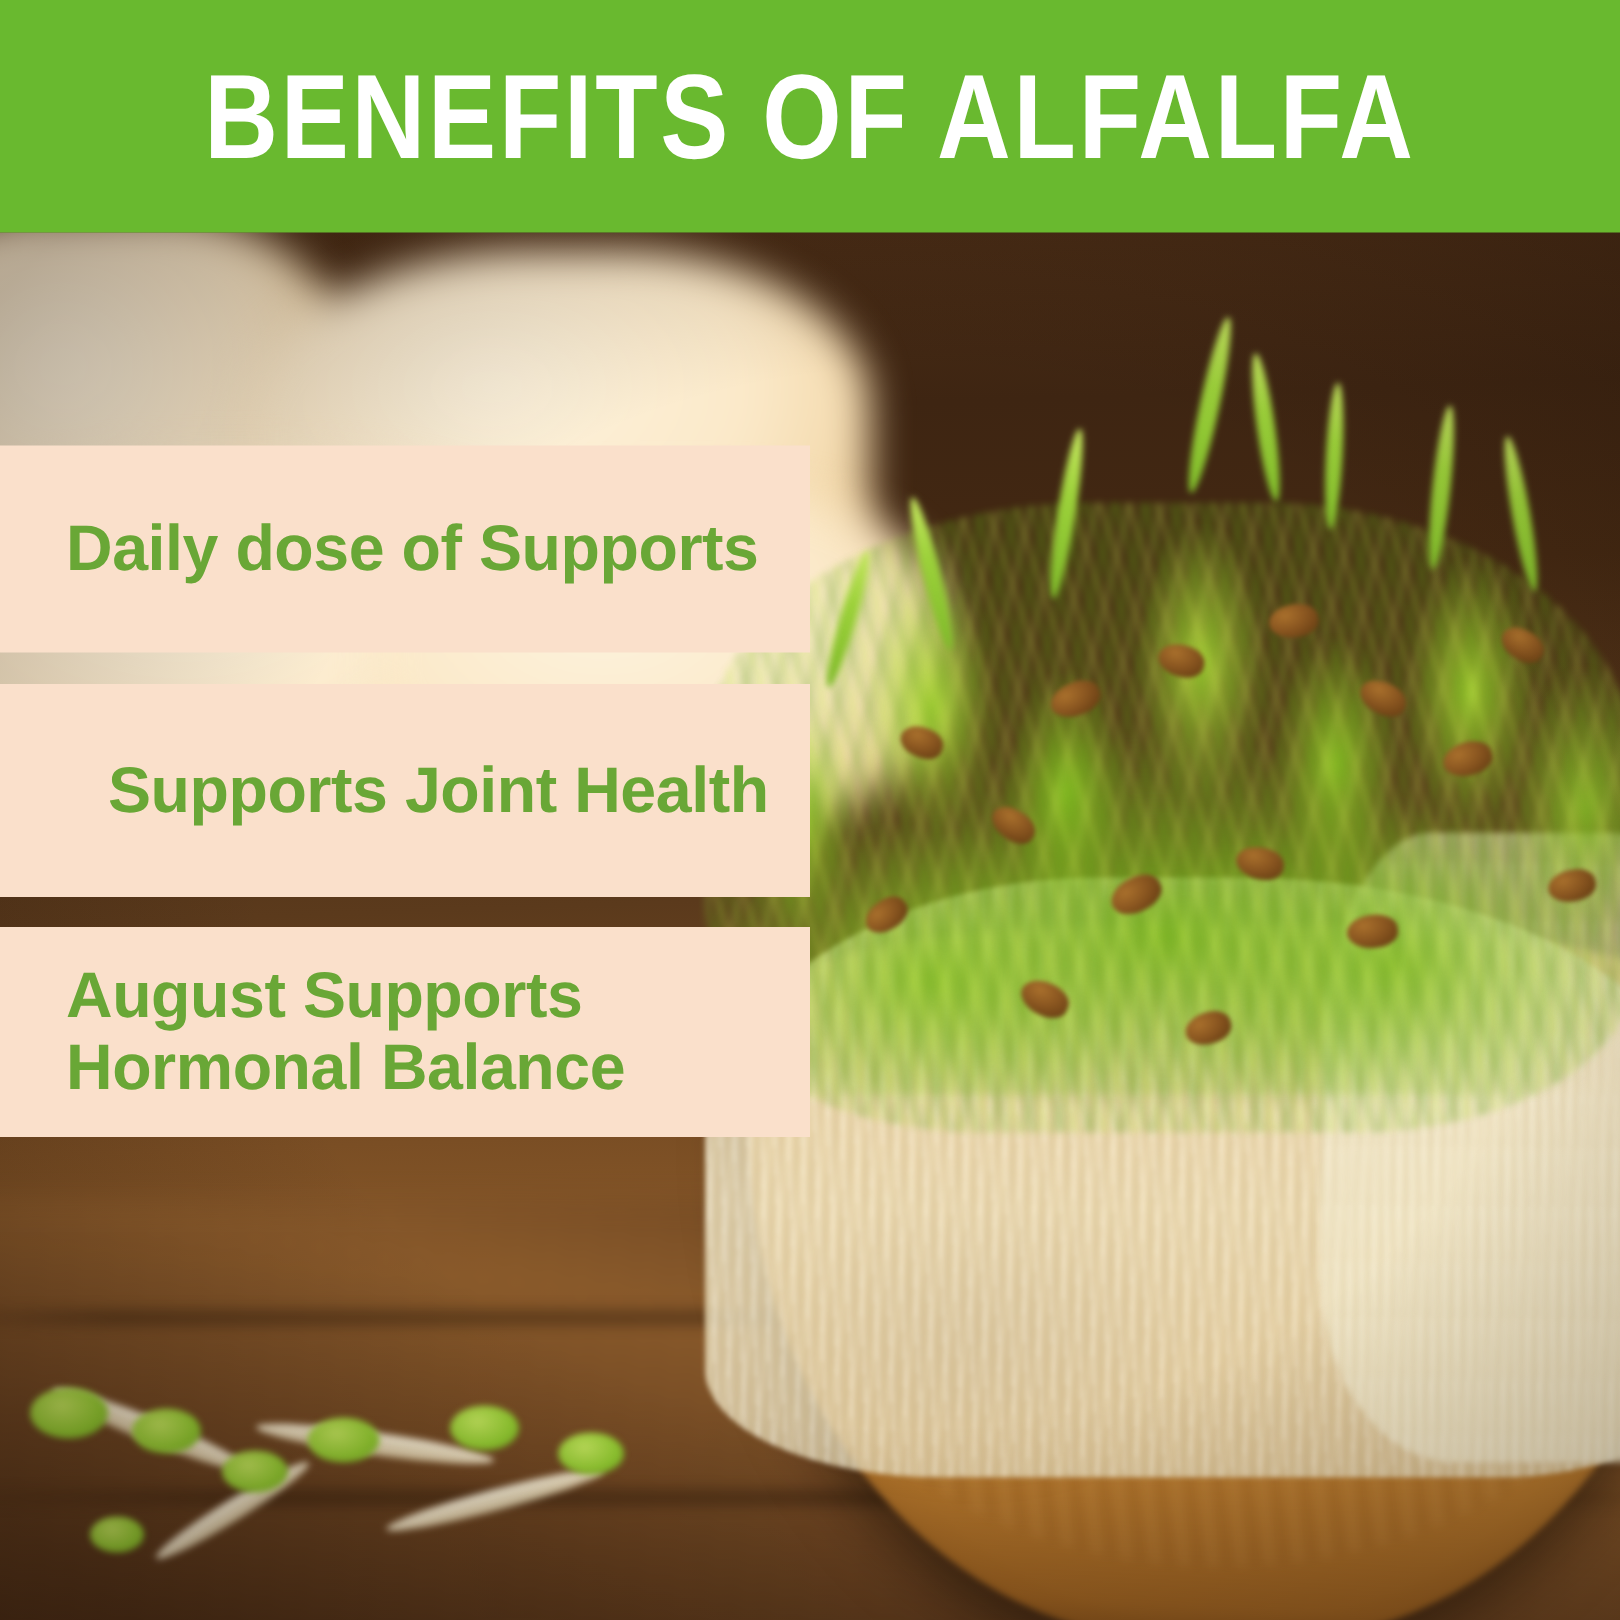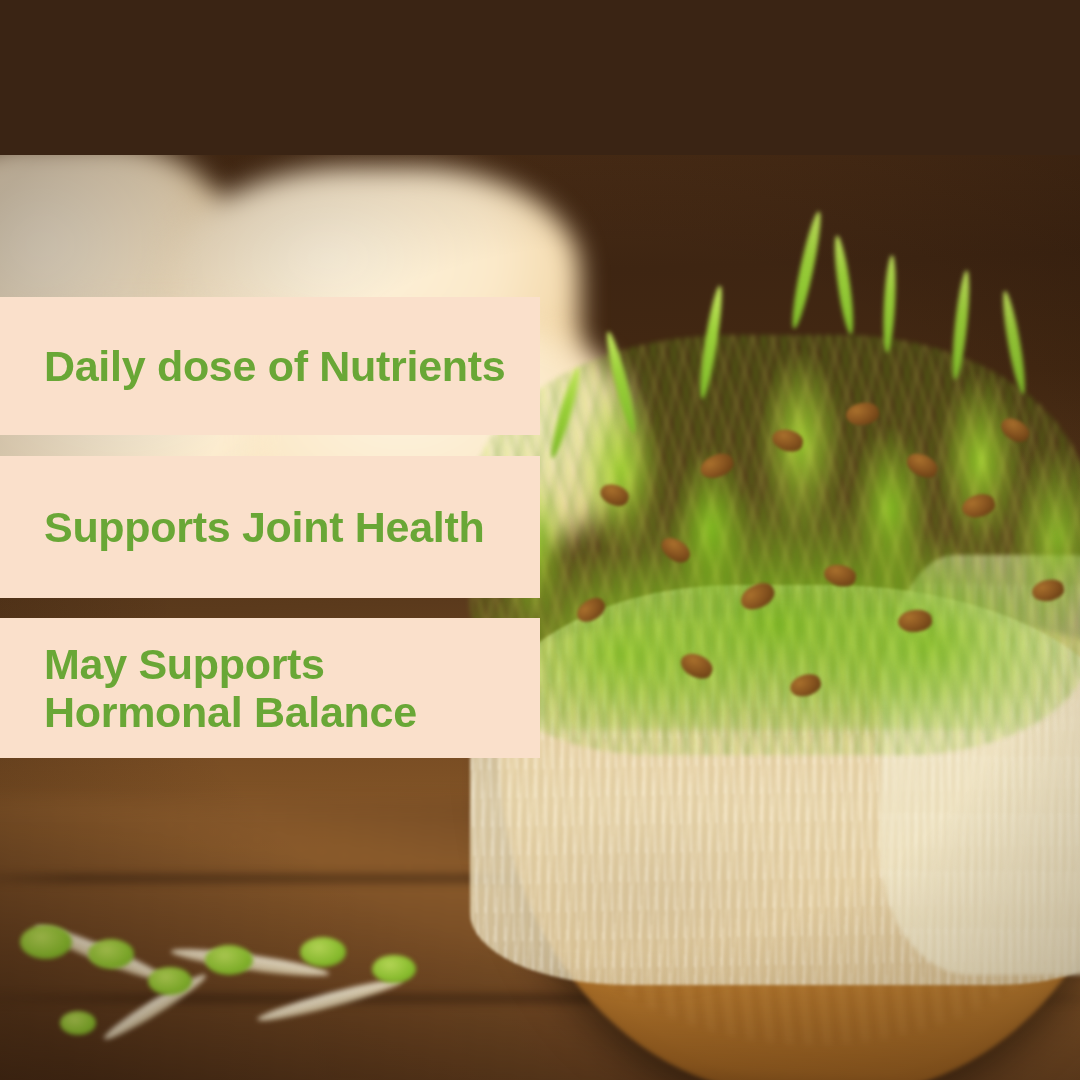--- a/index.html
+++ b/index.html
@@ -261,21 +261,21 @@
     color: #69a736;
     font-family: "Liberation Sans", sans-serif;
     font-weight: 700;
     line-height: 1.12;
     padding-left: 44px;
     padding-right: 14px;
     letter-spacing: -0.3px;
     -webkit-font-smoothing: antialiased;
   }
   #benefit-1 { top: 297px; width: 540px; height: 138px; }
-  #benefit-2 { top: 456px; width: 540px; height: 142px; }
+  #benefit-2 { top: 456px; width: 540px; height: 142px; padding-left: 28px; }
   #benefit-3 { top: 618px; width: 540px; height: 140px; }
   #benefit-4 { top: 781px; width: 537px; height: 142px; }
 
   #benefit-1 .benefit-text { font-size: 43px; }
   #benefit-2 .benefit-text { font-size: 43px; }
   #benefit-3 .benefit-text { font-size: 43px; }
   #benefit-4 .benefit-text { font-size: 42px; }
 </style>
 </head>
 <body>
@@ -337,27 +337,30 @@
     <div class="loose-leaf" style="left:88px;  top:784px; width:46px;  height:30px;"></div>
     <div class="loose-leaf" style="left:148px; top:812px; width:44px;  height:28px;"></div>
     <div class="loose-leaf" style="left:205px; top:790px; width:48px;  height:30px;"></div>
     <div class="loose-leaf" style="left:300px; top:782px; width:46px;  height:30px;"></div>
     <div class="loose-leaf" style="left:372px; top:800px; width:44px;  height:28px;"></div>
     <div class="loose-leaf" style="left:60px;  top:856px; width:36px;  height:24px;"></div>
 
     <div class="vignette"></div>
   </div>
 
+  <div class="header-band">
+    <div class="header-title">BENEFITS OF ALFALFA</div>
+  </div>
 
   <div class="benefit" id="benefit-1">
-    <div class="benefit-text">Daily dose of Nutrients</div>
+    <div class="benefit-text">Daily dose of Supports</div>
   </div>
 
   <div class="benefit" id="benefit-2">
     <div class="benefit-text">Supports Joint Health</div>
   </div>
 
   <div class="benefit" id="benefit-3">
-    <div class="benefit-text">May Supports Hormonal Balance</div>
+    <div class="benefit-text">August Supports Hormonal Balance</div>
   </div>
 
 
 </div>
 
 </body></html>

